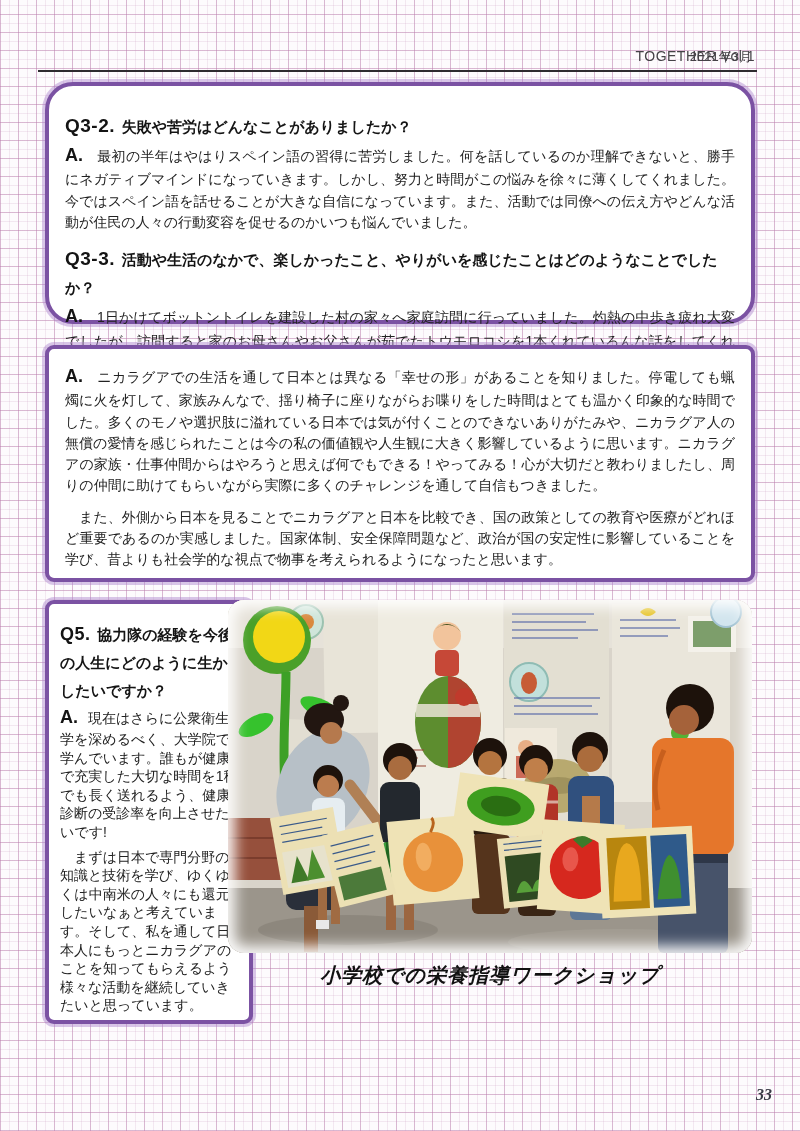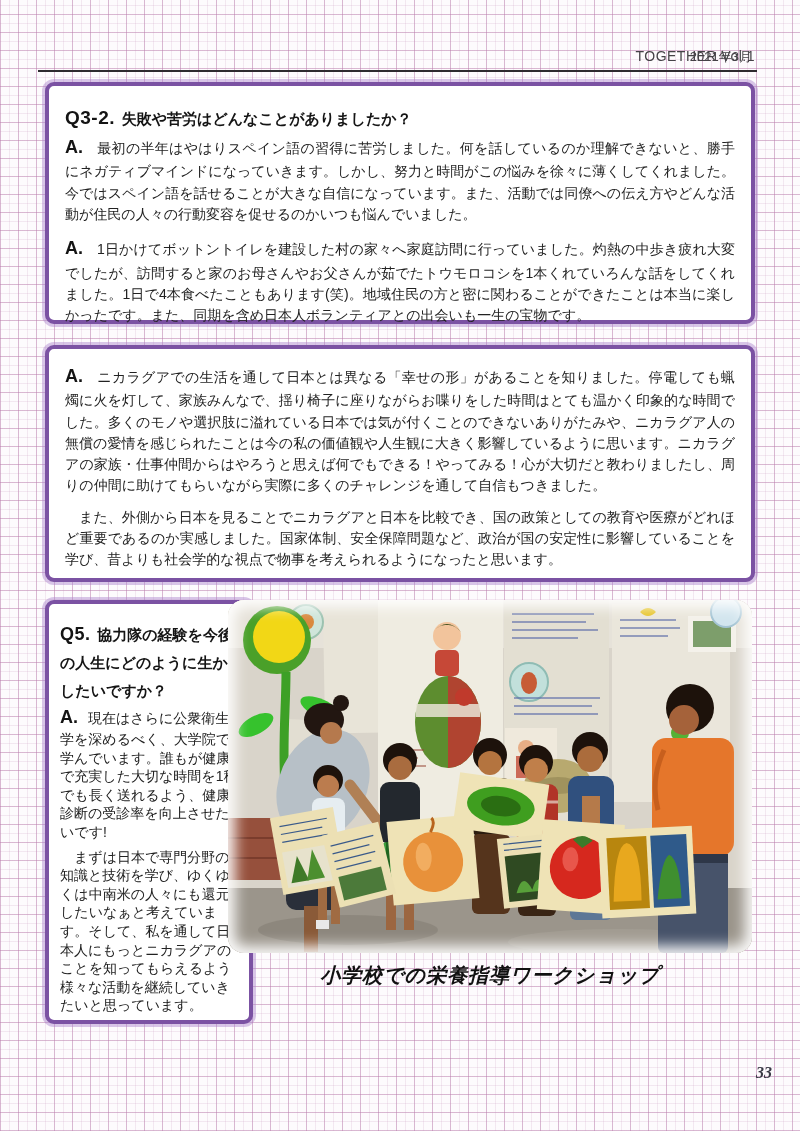--- a/index.html
+++ b/index.html
@@ -31,21 +31,21 @@
     position:absolute;top:70px;left:38px;width:719px;height:2px;
     background:#2e2b2f;
   }
   
   .qbox{
     position:absolute;background:#ffffff;
     border:4px solid #7b52a3;border-radius:9px;
     box-shadow:0 0 0 3px rgba(171,130,204,0.45);
     box-sizing:border-box;
   }
-  .box1{left:45px;top:82px;width:710px;height:242px;padding:10px 16px;}
+  .box1{left:45px;top:82px;width:710px;height:242px;padding:18px 16px;border-radius:28px;}
   .box2{left:45px;top:345px;width:710px;height:237px;padding:10px 16px;}
   .box3{left:45px;top:600px;width:208px;height:424px;padding:8px 11px;overflow:hidden;}
   .qhead{margin:6px 0 4px 0;color:#141414;}
   .qhead .qnum{font-size:19px;font-weight:bold;letter-spacing:0.5px;}
   .qhead .qtxt{font-size:15px;font-weight:bold;}
   .answer{margin:4px 0 10px 0;font-size:14px;line-height:1.52;color:#222222;text-align:justify;}
   .answer .albl{font-size:18px;font-weight:bold;color:#141414;padding-right:14px;}
   .answer.cont{text-indent:1em;margin-top:0;}
   .box3 .qhead .qnum{font-size:18px;}
   .box3 .qhead .qtxt{font-size:15px;}
@@ -63,21 +63,21 @@
     border-radius:16px;pointer-events:none;
     box-shadow:inset 0 0 14px 7px rgba(255,255,255,0.95);
   }
   .photo-caption{
     position:absolute;left:228px;top:962px;width:524px;
     text-align:center;font-size:20px;font-weight:800;color:#111111;
     letter-spacing:1px;
     font-style:italic;
   }
   .page-number{
-    position:absolute;top:1064px;right:28px;
+    position:absolute;top:1086px;right:28px;
     font-family:"Liberation Serif","DejaVu Serif",serif;
     font-style:italic;font-weight:bold;font-size:16px;color:#3a3a46;
   }
 </style>
 </head>
 <body>
 
 <div class="page">
 
   <div class="header-title">TOGETHER Vol.1</div>
@@ -85,20 +85,24 @@
   <div class="header-rule"></div>
 
   <section class="qbox box1">
     <h2 class="qhead">
       <span class="qnum">Q3-2.</span>
       <span class="qtxt">失敗や苦労はどんなことがありましたか？</span>
     </h2>
     <p class="answer">
       <span class="albl">A.</span><span>最初の半年はやはりスペイン語の習得に苦労しました。何を話しているのか理解できないと、勝手にネガティブマインドになっていきます。しかし、努力と時間がこの悩みを徐々に薄くしてくれました。今ではスペイン語を話せることが大きな自信になっています。また、活動では同僚への伝え方やどんな活動が住民の人々の行動変容を促せるのかいつも悩んでいました。</span>
     </p>
+    <h2 class="qhead">
+      <span class="qnum">Q3-3.</span>
+      <span class="qtxt">活動や生活のなかで、楽しかったこと、やりがいを感じたことはどのようなことでしたか？</span>
+    </h2>
     <p class="answer">
       <span class="albl">A.</span><span>1日かけてボットントイレを建設した村の家々へ家庭訪問に行っていました。灼熱の中歩き疲れ大変でしたが、訪問すると家のお母さんやお父さんが茹でたトウモロコシを1本くれていろんな話をしてくれました。1日で4本食べたこともあります(笑)。地域住民の方と密に関わることができたことは本当に楽しかったです。また、同期を含め日本人ボランティアとの出会いも一生の宝物です。</span>
     </p>
   </section>
 
   <section class="qbox box2">
     <p class="answer">
       <span class="albl">A.</span><span>ニカラグアでの生活を通して日本とは異なる「幸せの形」があることを知りました。停電しても蝋燭に火を灯して、家族みんなで、揺り椅子に座りながらお喋りをした時間はとても温かく印象的な時間でした。多くのモノや選択肢に溢れている日本では気が付くことのできないありがたみや、ニカラグア人の無償の愛情を感じられたことは今の私の価値観や人生観に大きく影響しているように思います。ニカラグアの家族・仕事仲間からはやろうと思えば何でもできる！やってみる！心が大切だと教わりましたし、周りの仲間に助けてもらいながら実際に多くのチャレンジを通して自信もつきました。</span>
     </p>
     <p class="answer cont">また、外側から日本を見ることでニカラグアと日本を比較でき、国の政策としての教育や医療がどれほど重要であるのか実感しました。国家体制、安全保障問題など、政治が国の安定性に影響していることを学び、昔よりも社会学的な視点で物事を考えられるようになったと思います。</p>

